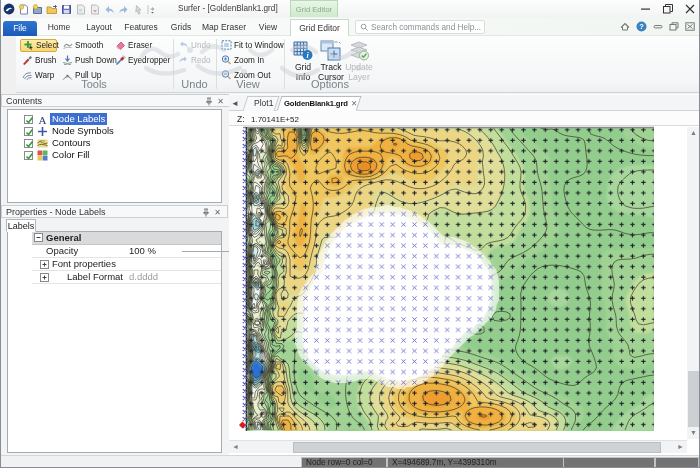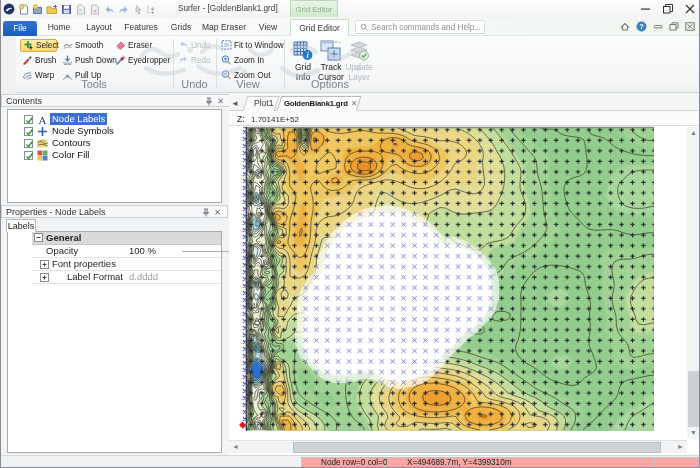--- a/index.html
+++ b/index.html
@@ -56,21 +56,21 @@
 #zbar { position:absolute; left:0; top:17px; width:472px; height:15px; background:#fcfcfd; border-bottom:1px solid #d8dadc; font-size:8.5px; color:#222; }
 #mapwrap { position:absolute; left:0; top:32px; width:472px; height:314px; background:#fff; overflow:hidden; }
 
 #vsb { position:absolute; right:1px; top:33px; width:13px; height:312px; background:#f2f3f4; }
 #vsb .thumb { position:absolute; left:1px; top:244px; width:11px; height:56px; background:#cdd0d3; }
 .sbarrow { position:absolute; width:13px; height:12px; color:#7a7e82; font-size:7px; text-align:center; line-height:12px; }
 #hsb { position:absolute; left:0; top:346px; width:458px; height:13px; background:#f2f3f4; border-top:1px solid #e0e2e4; }
 #hsb .thumb { position:absolute; top:1px; left:64px; width:368px; height:11px; background:#cfd2d5; border:1px solid #bcbfc2; }
 
 #statusbar { position:absolute; left:0; top:455px; width:700px; height:13px; background:#f0f1f2; border-top:1px solid #d4d6d8; font-size:8.2px; color:#222; }
-.sbox { position:absolute; top:1px; height:11px; border:1px solid #c0c3c6; background:#fca5a5; line-height:10px; padding:0 19px; white-space:nowrap; }
+.sbox { position:absolute; top:1px; height:11px; border:1px solid #c0c3c6; background:#737373; line-height:10px; padding:0 4px; white-space:nowrap; }
 </style>
 </head>
 <body>
 <div id="win">
 
   <div id="titlebar">
     <div id="qat">
       <svg width="12" height="12" viewBox="0 0 12 12">
           <circle cx="6" cy="6" r="5.4" fill="#17356b"></circle>
           <path d="M2.5 7.5 Q6 3.5 9.5 5.5 Q7 4.8 4.5 8.2 Z" fill="#fff"></path>

